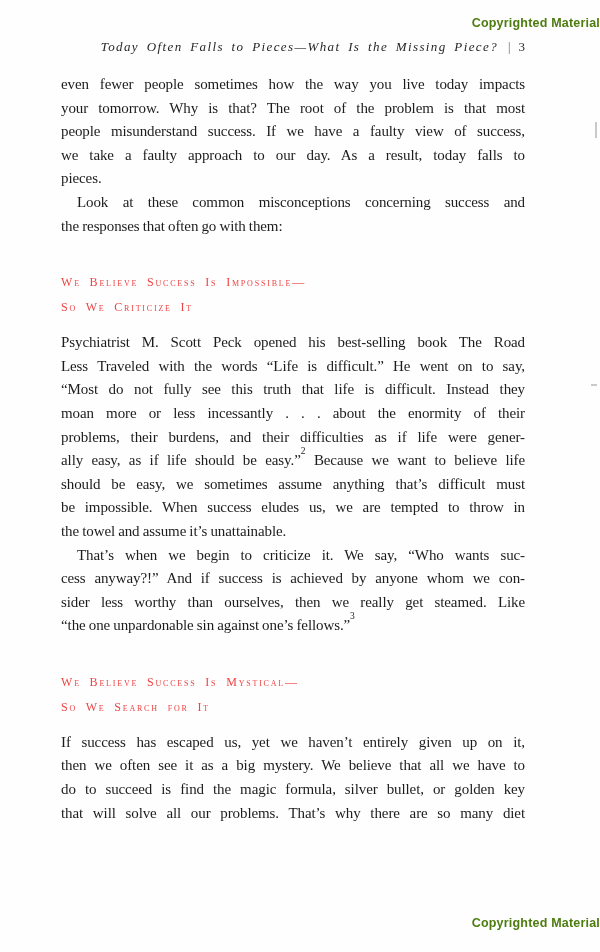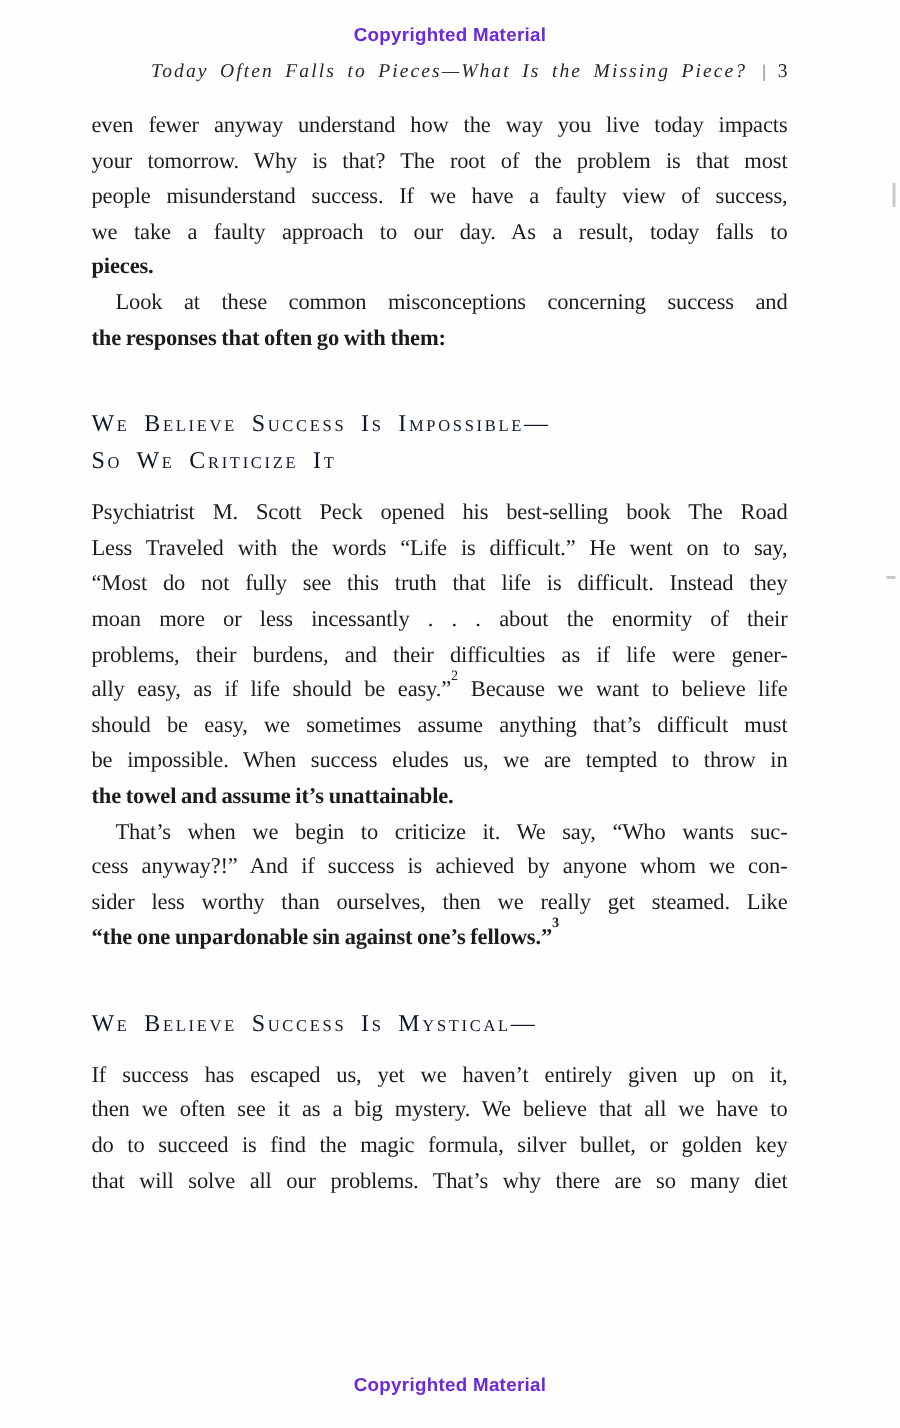--- a/index.html
+++ b/index.html
@@ -9,26 +9,26 @@
     height: 952px;
     background: #fefefe;
     overflow: hidden;
     font-family: "Liberation Serif", "DejaVu Serif", serif;
     color: #1c1c1c;
   }
   .notice {
     position: absolute;
     left: 0;
     width: 100%;
-    text-align: center;
+    text-align: right;
     font-family: "Liberation Sans", sans-serif;
     font-weight: bold;
     font-size: 12.5px;
     letter-spacing: 0.2px;
-    color: #6d28d9;
+    color: #4d7c0f;
   }
   .notice.top { top: 16px; }
   .notice.bottom { top: 916px; }
   .running-head {
     position: absolute;
     top: 39px;
     left: 61px;
     width: 464px;
     text-align: right;
     font-size: 13px;
@@ -57,59 +57,59 @@
     line-height: 23.6px;
     letter-spacing: -0.1px;
     word-spacing: -0.5px;
   }
   .line {
     text-align: justify;
     text-align-last: justify;
     height: 23.6px;
     overflow: visible;
   }
-  .line.last { text-align: center; text-align-last: left; font-weight: bold; }
+  .line.last { text-align: center; text-align-last: left; }
   .para.indent .line:first-child { text-indent: 16px; }
   .it { }
   sup.note {
     font-size: 9.5px;
     line-height: 0;
     position: relative;
     top: -5px;
     letter-spacing: 0;
   }
   .heading {
     margin-top: 32px;
     margin-bottom: 11px;
     font-variant: small-caps;
-    font-size: 16px;
+    font-size: 12px;
     line-height: 25px;
     letter-spacing: 1.8px;
     word-spacing: 4px;
-    color: #0f172a;
+    color: #ef4444;
   }
   .para { margin: 0; }
   .artifact { position: absolute; background: #c9c9c9; }
   .artifact.a1 { left: 595px; top: 122px; width: 2px; height: 16px; }
   .artifact.a2 { left: 591px; top: 384px; width: 6px; height: 2px; }
 </style>
 </head>
 <body>
 
 <div class="page">
 
   <div class="notice top">Copyrighted Material</div>
 
   <div class="running-head">
     <span class="rh-title">Today Often Falls to Pieces—What Is the Missing Piece?</span><span class="rh-sep">|</span><span class="rh-num">3</span>
   </div>
 
   <div class="text-block">
       <div class="para">
-        <div class="line"><span>even fewer anyway understand how </span><span class="it">the way you live today impacts</span></div>
+        <div class="line"><span>even fewer people sometimes how </span><span class="it">the way you live today impacts</span></div>
         <div class="line"><span class="it">your tomorrow</span><span>. Why is that? The root of the problem is that most</span></div>
         <div class="line"><span>people misunderstand success. If we have a faulty view of success,</span></div>
         <div class="line"><span>we take a faulty approach to our day. As a result, today falls to</span></div>
         <div class="line last"><span>pieces.</span></div>
       </div>
       <div class="para indent">
         <div class="line"><span>Look at these common misconceptions concerning success and</span></div>
         <div class="line last"><span>the responses that often go with them:</span></div>
       </div>
       <div class="heading">
@@ -128,20 +128,21 @@
         <div class="line last"><span>the towel and assume it’s unattainable.</span></div>
       </div>
       <div class="para indent">
         <div class="line"><span>That’s when we begin to criticize it. We say, “Who wants suc-</span></div>
         <div class="line"><span>cess anyway?!” And if success is achieved by anyone whom we con-</span></div>
         <div class="line"><span>sider less worthy than ourselves, then we </span><span class="it">really</span><span> get steamed. Like</span></div>
         <div class="line last"><span>“the one unpardonable sin against one’s fellows.”</span><sup class="note">3</sup></div>
       </div>
       <div class="heading">
         <div class="heading-line">We Believe Success Is Mystical—</div>
+        <div class="heading-line">So We Search for It</div>
       </div>
       <div class="para">
         <div class="line"><span>If success has escaped us, yet we haven’t entirely given up on it,</span></div>
         <div class="line"><span>then we often see it as a big mystery. We believe that all we have to</span></div>
         <div class="line"><span>do to succeed is find the magic formula, silver bullet, or golden key</span></div>
         <div class="line"><span>that will solve all our problems. That’s why there are so many diet</span></div>
       </div>
     </div>
 
   <div class="artifact a1"></div>

